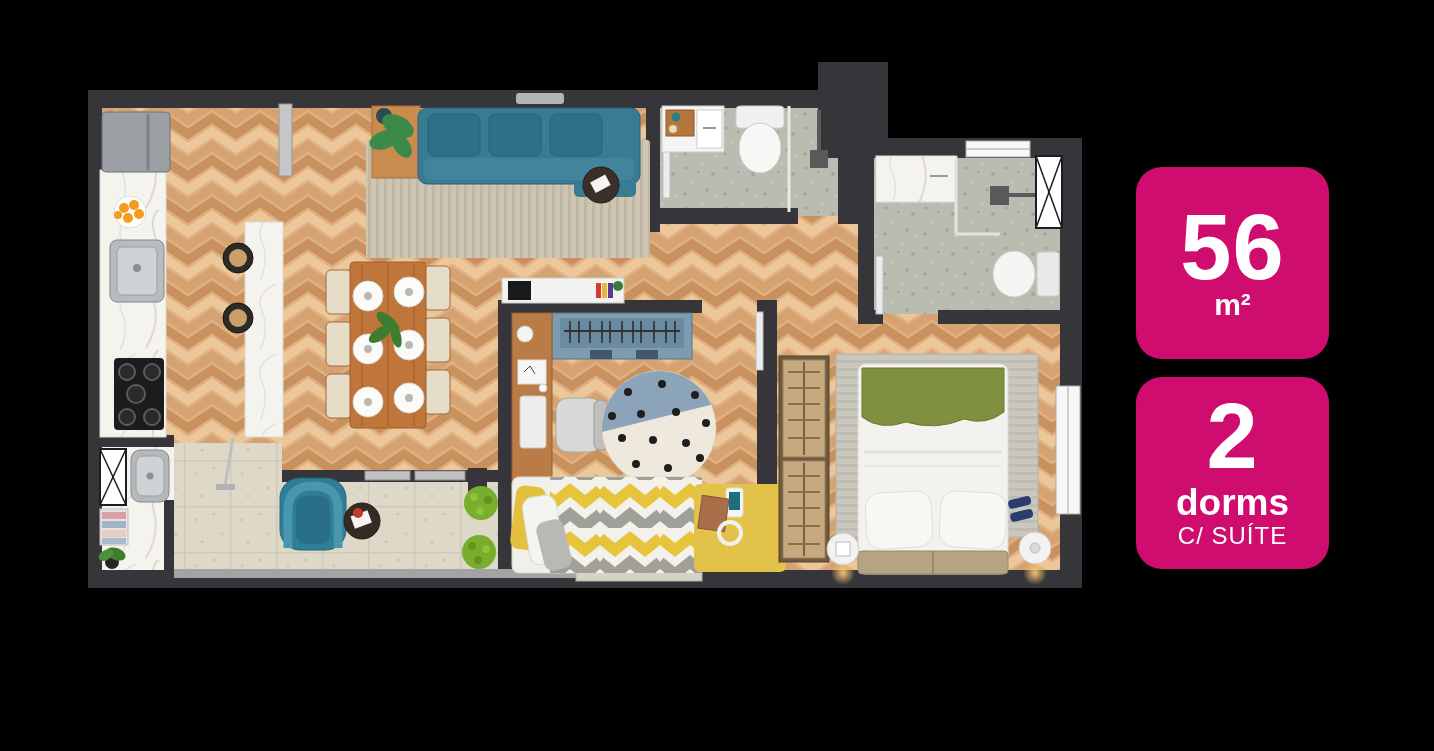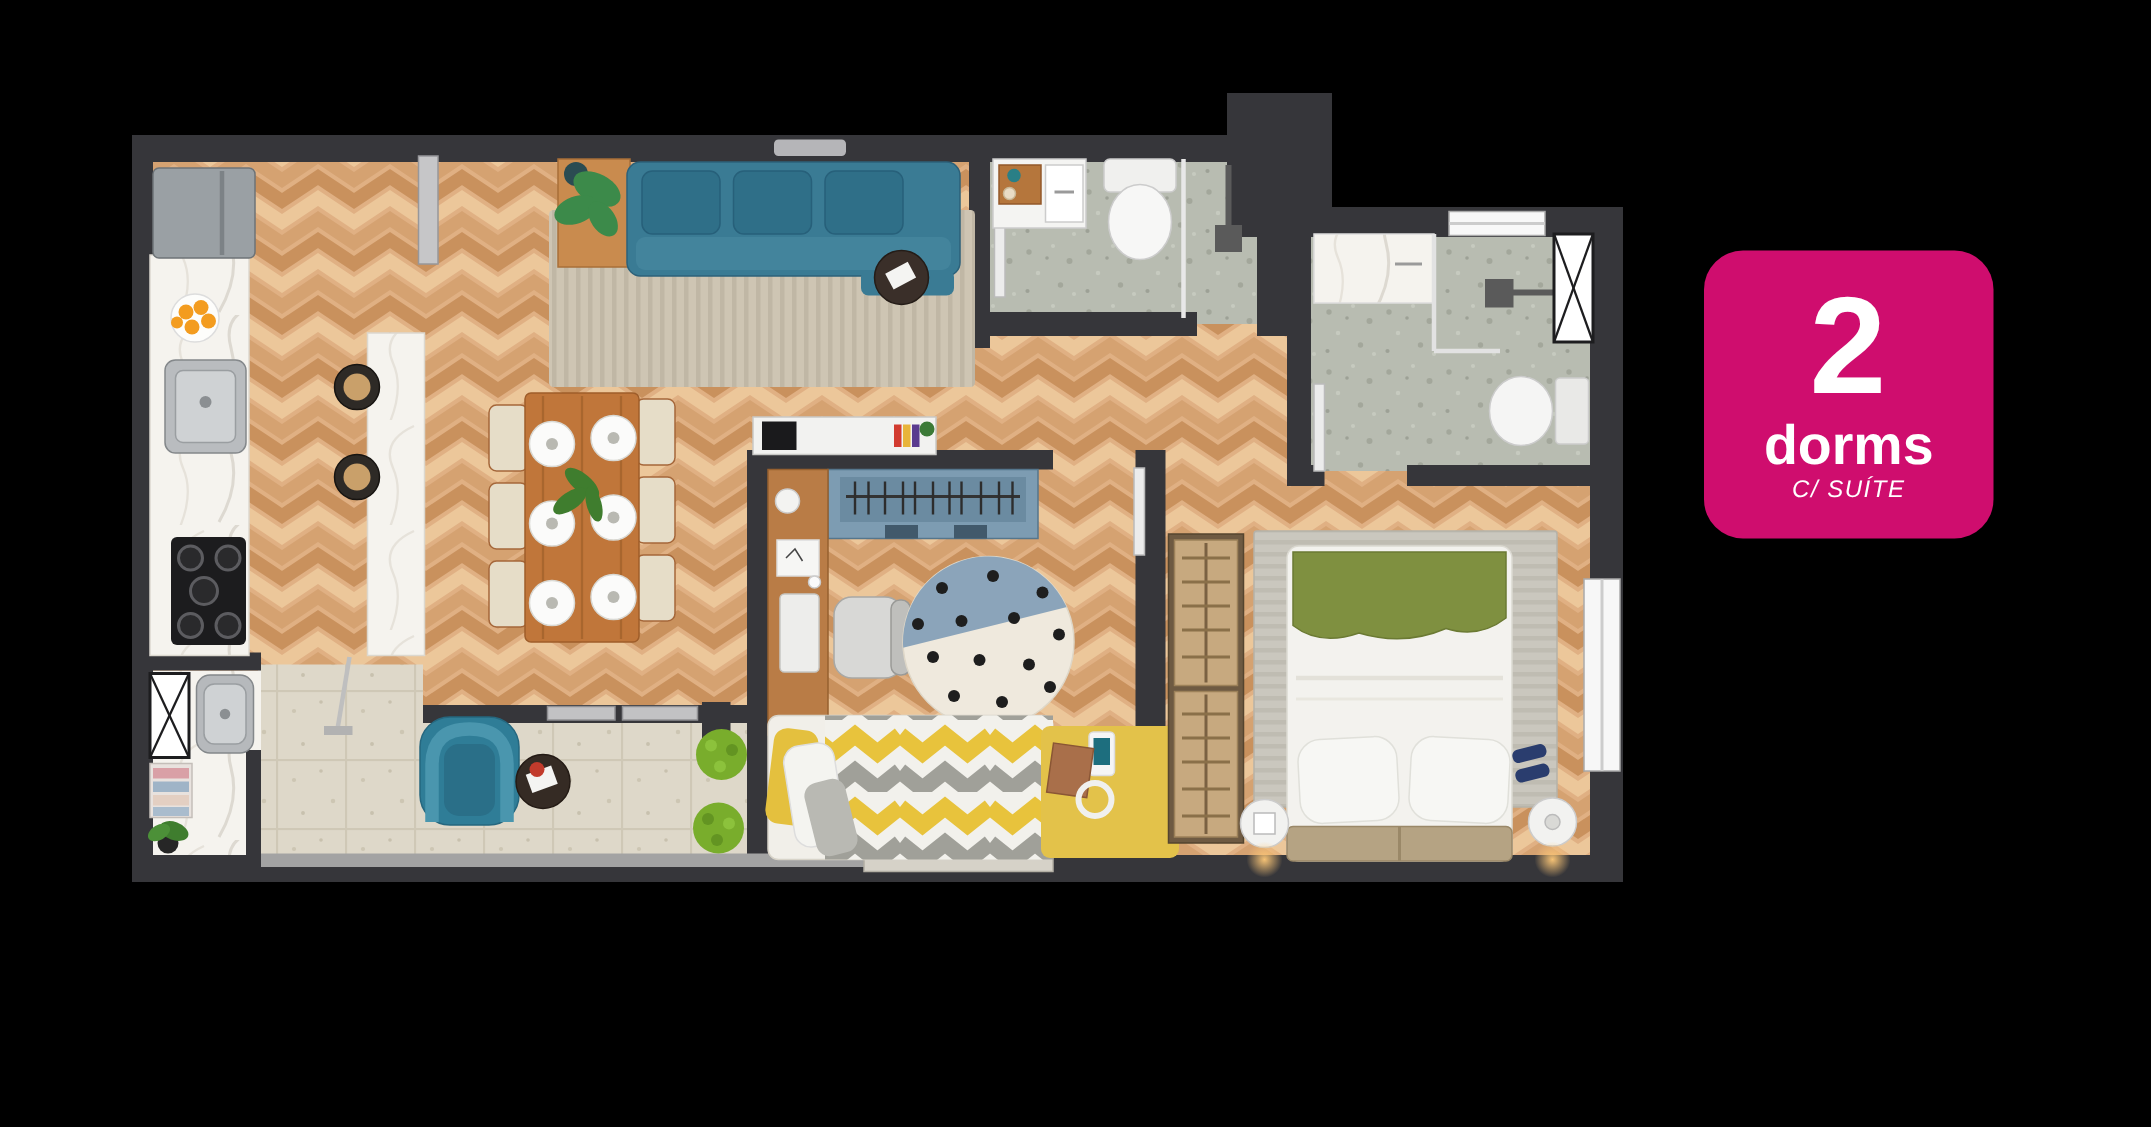--- a/index.html
+++ b/index.html
@@ -7,21 +7,21 @@
           font-family:"Liberation Sans",sans-serif;}
   .plan{position:absolute;left:0;top:0;}
   .badges{position:absolute;left:1136px;top:167px;width:193px;}
   .badge{width:193px;height:192px;border-radius:26px;background:#cf0d6e;color:#fff;
          display:flex;flex-direction:column;align-items:center;justify-content:center;
          text-align:center;}
   .badge + .badge{margin-top:18px;}
   .badge .value{font-size:92px;font-weight:700;line-height:.9;letter-spacing:1px;}
   .badge .unit{font-size:30px;font-weight:700;margin-top:2px;line-height:1;}
   .badge .label{font-size:37px;font-weight:700;line-height:1.05;margin-top:6px;}
-  .badge .sub{font-size:16px;font-weight:400;letter-spacing:1px;line-height:1.2;font-style:italic;}
+  .badge .sub{font-size:24px;font-weight:400;letter-spacing:1px;line-height:1.2;}
 </style>
 </head>
 <body>
 
 <div class="canvas">
 
 <svg class="plan" width="1434" height="751" viewBox="0 0 1434 751" xmlns="http://www.w3.org/2000/svg">
   <defs>
     <pattern id="herr" width="96" height="42" patternUnits="userSpaceOnUse">
       <rect width="96" height="42" fill="#e0b083"></rect>
@@ -424,19 +424,23 @@
       <circle cx="479" cy="552" r="17" fill="#79ad2c"></circle>
       <circle cx="472" cy="546" r="4" fill="#639422"></circle>
           <circle cx="486" cy="549" r="4" fill="#8cc23c"></circle>
           <circle cx="478" cy="560" r="4" fill="#639422"></circle>
     </g>
   </g>
 </svg>
 
   <div class="badges">
     <div class="badge">
+      <div class="value">56</div>
+      <div class="unit">m²</div>
+    </div>
+    <div class="badge">
       <div class="value">2</div>
       <div class="label">dorms</div>
       <div class="sub">C/ SUÍTE</div>
     </div>
   </div>
 
 </div>
 
 </body></html>

